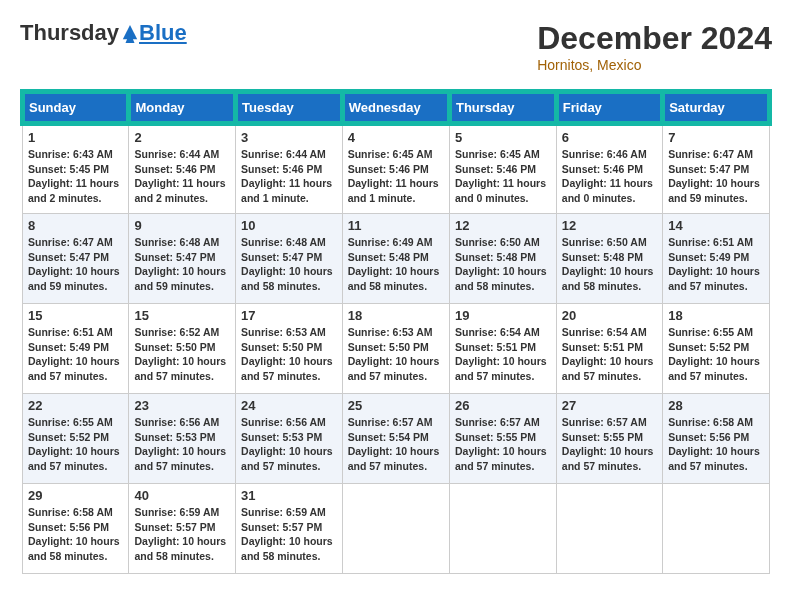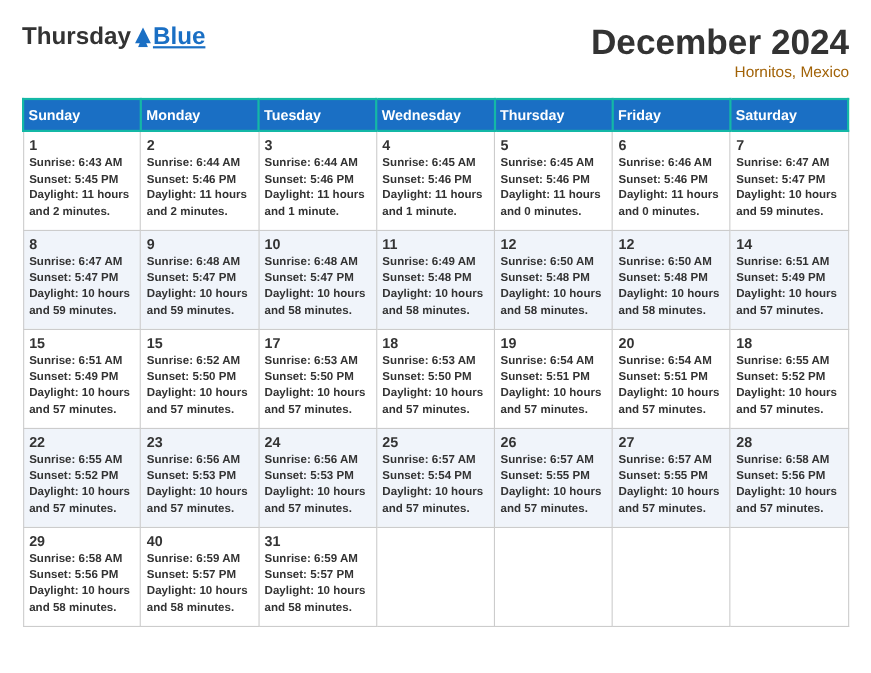--- a/index.html
+++ b/index.html
@@ -29,21 +29,21 @@
     }
     .logo-general { color: #333; }
     .logo-blue { color: #1a6fc4; text-decoration: underline; }
     .logo-icon {
       width: 18px;
       height: 20px;
       margin-left: 2px;
       margin-right: 0px;
     }
     .title-block {
-      text-align: right;
+      text-align: left;
     }
     .month-title {
       font-size: 32px;
       font-weight: bold;
       color: #333;
     }
     .location {
       font-size: 14px;
       color: #a16207;
     }
@@ -52,21 +52,21 @@
       border-collapse: collapse;
       font-size: 11px;
     }
     .calendar th {
       background: #1a6fc4;
       color: #fff;
       padding: 6px 4px;
       text-align: left;
       font-size: 13px;
       font-weight: bold;
-      border: 2px solid #14b8a6;
+      border: 5px solid #14b8a6;
     }
     .calendar td {
       border: 1px solid #ccc;
       vertical-align: top;
       padding: 4px 5px;
       width: 108px;
       min-height: 80px;
       background: #fff;
     }
     .calendar tr:nth-child(even) td {

